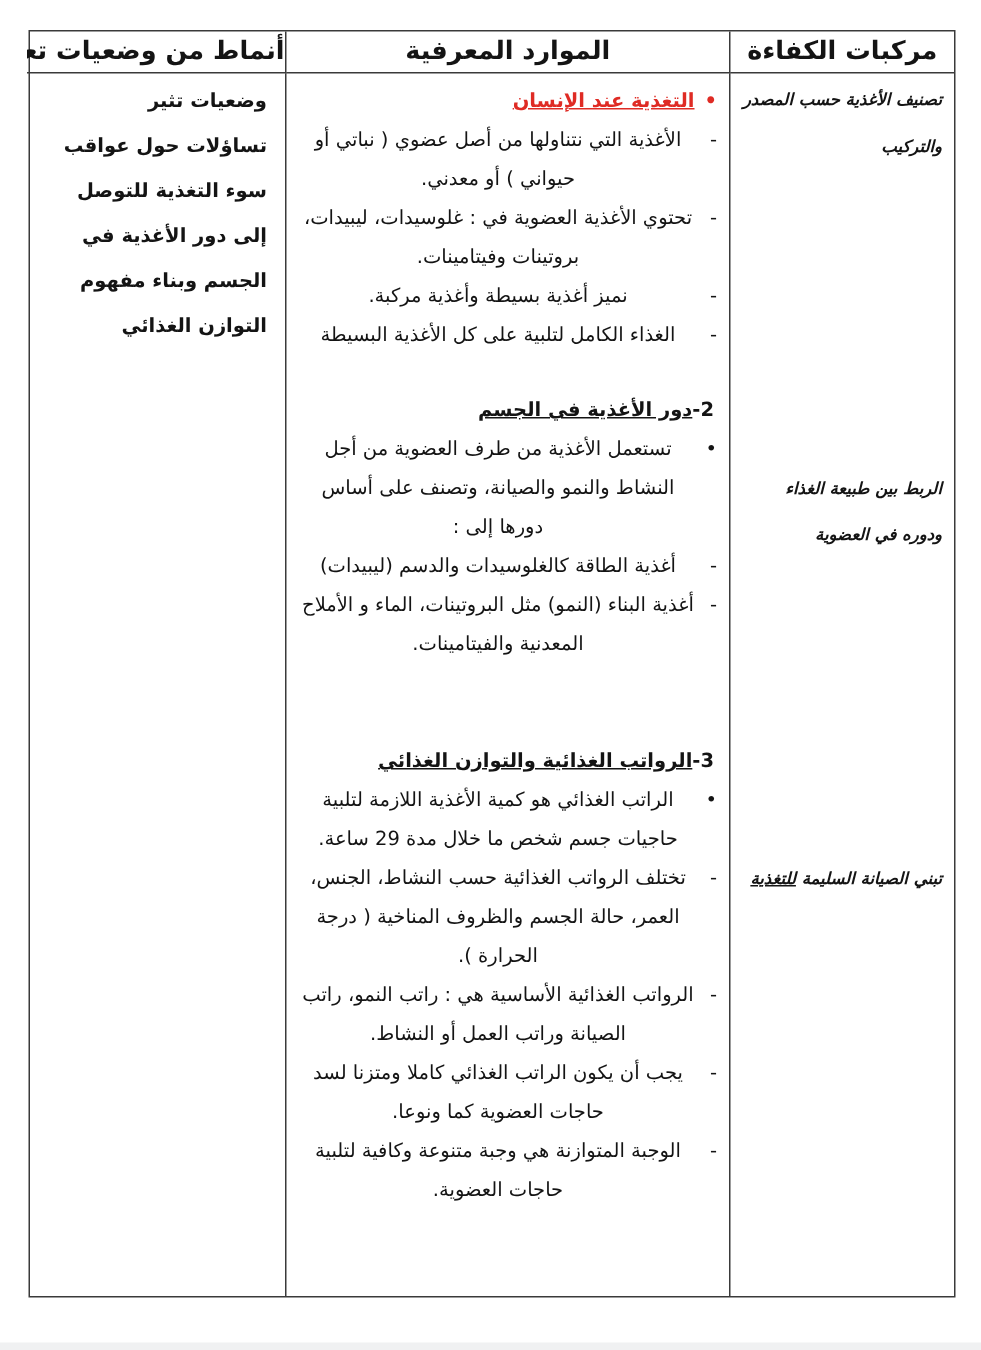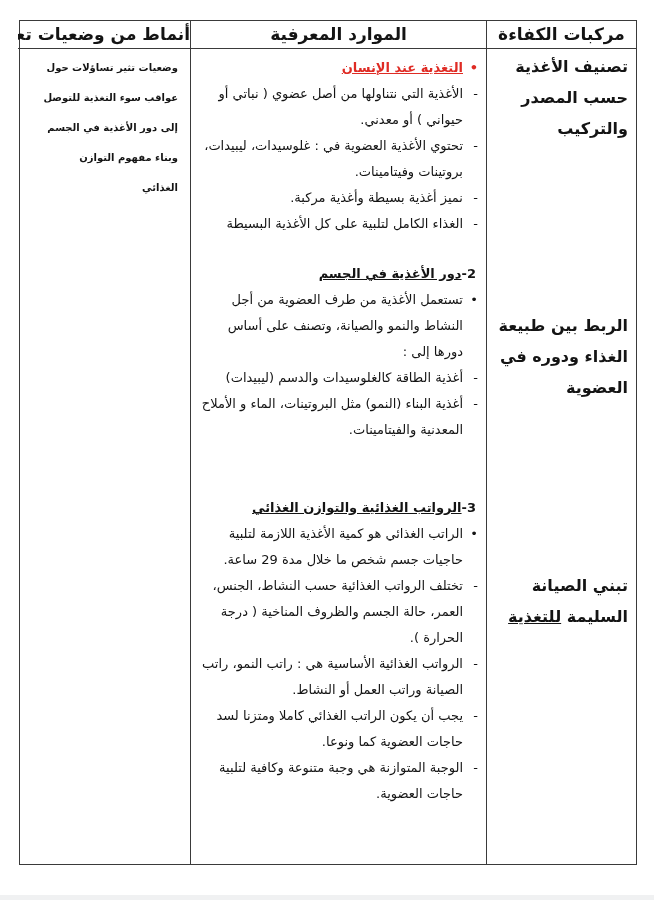--- a/index.html
+++ b/index.html
@@ -31,21 +31,21 @@
     border-bottom: 1px solid #3a3a3a;
     font-size: 17px;
     font-weight: bold;
     text-align: center;
     line-height: 27px;
     white-space: nowrap;
   }
   .sep { border-right: 1px solid #3a3a3a; }
 
   
-  .comp-body { position: relative; font-size: 16px; }
+  .comp-body { position: relative; font-size: 11px; font-style: italic; }
   .comp-item {
     position: absolute;
     right: 0; left: 0;
     padding: 0 8px;
     text-align: right;
     line-height: 31px;
     font-weight: bold;
   }
   .comp-item.t1 { top: 2px; }
   .comp-item.t2 { top: 261px; }
@@ -53,26 +53,26 @@
 
   
   .res-body { padding: 6px 8px 0 10px; font-size: 13px; line-height: 26px; }
   .title-row { display: flex; color: #df2b24; font-weight: bold; }
   .title-row .marker { color: #df2b24; }
   .main-title { text-decoration: underline; }
   .sec-heading { padding-right: 2px; font-weight: bold; }
   .sec-title { text-decoration: underline; }
   .res-item { display: flex; }
   .marker { flex: 0 0 15px; text-align: right; }
-  .item-text { flex: 1; text-align: right; }
+  .item-text { flex: 1; text-align: center; }
   .sect-2 { margin-top: 24px; }
   .sect-3 { margin-top: 52px; }
 
   
-  .pat-body { padding: 4px 12px 0 24px; font-size: 10px; line-height: 30px; }
+  .pat-body { padding: 4px 12px 0 24px; font-size: 13px; line-height: 30px; }
   .pat-text { text-align: right; font-weight: bold; }
 
   .u { text-decoration: underline; }
 
   .bottom-strip {
     position: absolute;
     left: 0; bottom: 0;
     width: 654px; height: 5px;
     background: #f0f1f2;
   }

